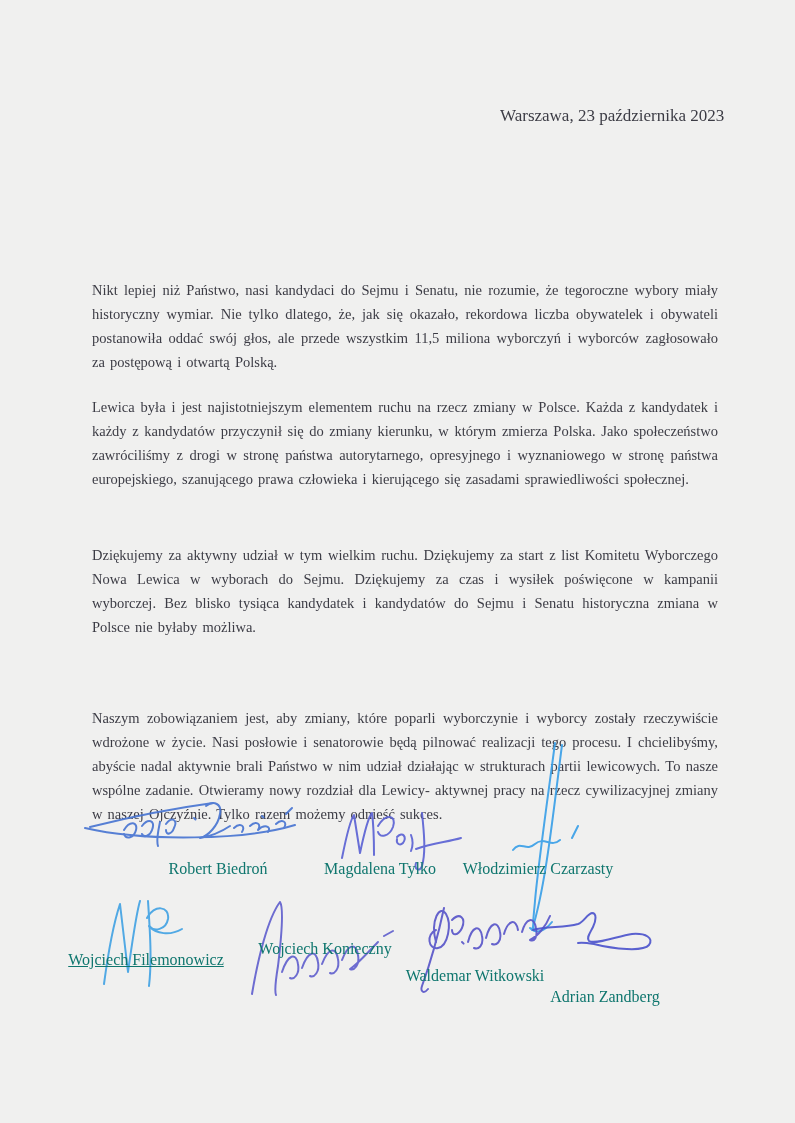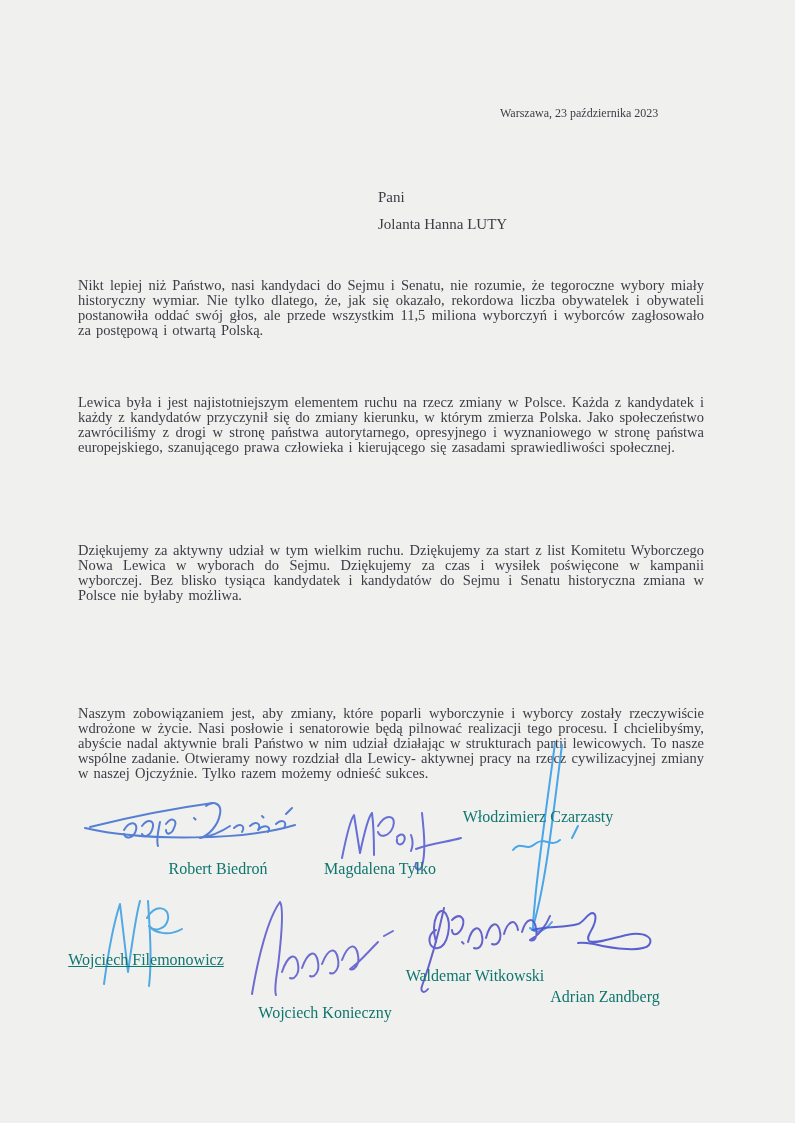--- a/index.html
+++ b/index.html
@@ -7,73 +7,69 @@
     position:relative;
     width:795px;height:1123px;
     margin:0 auto;
     background:#f0f0ef;
     overflow:hidden;
     font-family:"Liberation Serif","DejaVu Serif",serif;
     color:#3c3c45;
   }
   .date{
     position:absolute;left:500px;top:106px;
-    font-size:12px;white-space:nowrap;
+    font-size:17px;white-space:nowrap;
   }
   .recipient{
     position:absolute;left:378px;top:184px;
     font-size:15px;line-height:27px;
   }
   .para{
-    position:absolute;left:78px;width:626px;
-    font-size:14.5px;line-height:15px;
+    position:absolute;left:92px;width:626px;
+    font-size:14.5px;line-height:24px;
     text-align:justify;text-align-last:left;
     word-spacing:1.5px;
     margin:0;
   }
   .p1{top:278px;}
   .p2{top:395px;}
   .p3{top:543px;}
   .p4{top:666px;margin-top:40px;}
   .sig{position:absolute;}
   .sig svg{display:block;overflow:visible;}
   .sig-name{
     position:absolute;
     font-size:16px;
     text-align:center;
     white-space:nowrap;
     color:#0f766e;
   }
   .n-biedron{left:143px;top:860px;width:150px;}
   .n-biejat{left:305px;top:860px;width:150px;}
-  .n-czarzasty{left:453px;top:808px;width:170px;}
+  .n-czarzasty{left:453px;top:860px;width:170px;}
   .n-filemonowicz{left:61px;top:951px;width:170px;text-decoration:underline;}
-  .n-konieczny{left:240px;top:1004px;width:170px;}
+  .n-konieczny{left:240px;top:940px;width:170px;}
   .n-witkowski{left:390px;top:967px;width:170px;}
   .n-zandberg{left:520px;top:951px;width:170px;margin-top:37px;}
   .s-biedron{left:66px;top:796px;}
   .s-biejat{left:334px;top:808px;}
   .s-czarzasty{left:508px;top:736px;}
   .s-filemonowicz{left:94px;top:896px;}
   .s-konieczny{left:236px;top:896px;}
   .s-witkowski{left:406px;top:902px;}
   .s-zandberg{left:526px;top:906px;}
   .ink{fill:none;stroke-width:2;stroke-linecap:round;stroke-linejoin:round;opacity:.92;}
 </style>
 </head>
 <body>
 
 <div class="page">
 
   <div class="date">Warszawa, 23 października 2023</div>
 
-  <div class="recipient">
-    <div>Pani</div>
-    <div>Jolanta Hanna LUTY</div>
-  </div>
 
   <p class="para p1">Nikt lepiej niż Państwo, nasi kandydaci do Sejmu i Senatu, nie rozumie, że tegoroczne wybory miały historyczny wymiar. Nie tylko dlatego, że, jak się okazało, rekordowa liczba obywatelek i obywateli postanowiła oddać swój głos, ale przede wszystkim 11,5 miliona wyborczyń i wyborców zagłosowało za postępową i otwartą Polską.</p>
   <p class="para p2">Lewica była i jest najistotniejszym elementem ruchu na rzecz zmiany w Polsce. Każda z kandydatek i każdy z kandydatów przyczynił się do zmiany kierunku, w którym zmierza Polska. Jako społeczeństwo zawróciliśmy z drogi w stronę państwa autorytarnego, opresyjnego i wyznaniowego w stronę państwa europejskiego, szanującego prawa człowieka i kierującego się zasadami sprawiedliwości społecznej.</p>
   <p class="para p3">Dziękujemy za aktywny udział w tym wielkim ruchu. Dziękujemy za start z list Komitetu Wyborczego Nowa Lewica w wyborach do Sejmu. Dziękujemy za czas i wysiłek poświęcone w kampanii wyborczej. Bez blisko tysiąca kandydatek i kandydatów do Sejmu i Senatu historyczna zmiana w Polsce nie byłaby możliwa.</p>
   <p class="para p4">Naszym zobowiązaniem jest, aby zmiany, które poparli wyborczynie i wyborcy zostały rzeczywiście wdrożone w życie. Nasi posłowie i senatorowie będą pilnować realizacji tego procesu. I chcielibyśmy, abyście nadal aktywnie brali Państwo w nim udział działając w strukturach partii lewicowych. To nasze wspólne zadanie. Otwieramy nowy rozdział dla Lewicy- aktywnej pracy na rzecz cywilizacyjnej zmiany w naszej Ojczyźnie. Tylko razem możemy odnieść sukces.</p>
 
   <div class="sig s-biedron">
     <svg width="240" height="62" viewBox="0 0 240 62">
       <g class="ink" stroke-width="1.9" stroke="#4a76d2">
         <path d="M 147,7 C 110,12 60,22 24,31"></path>

